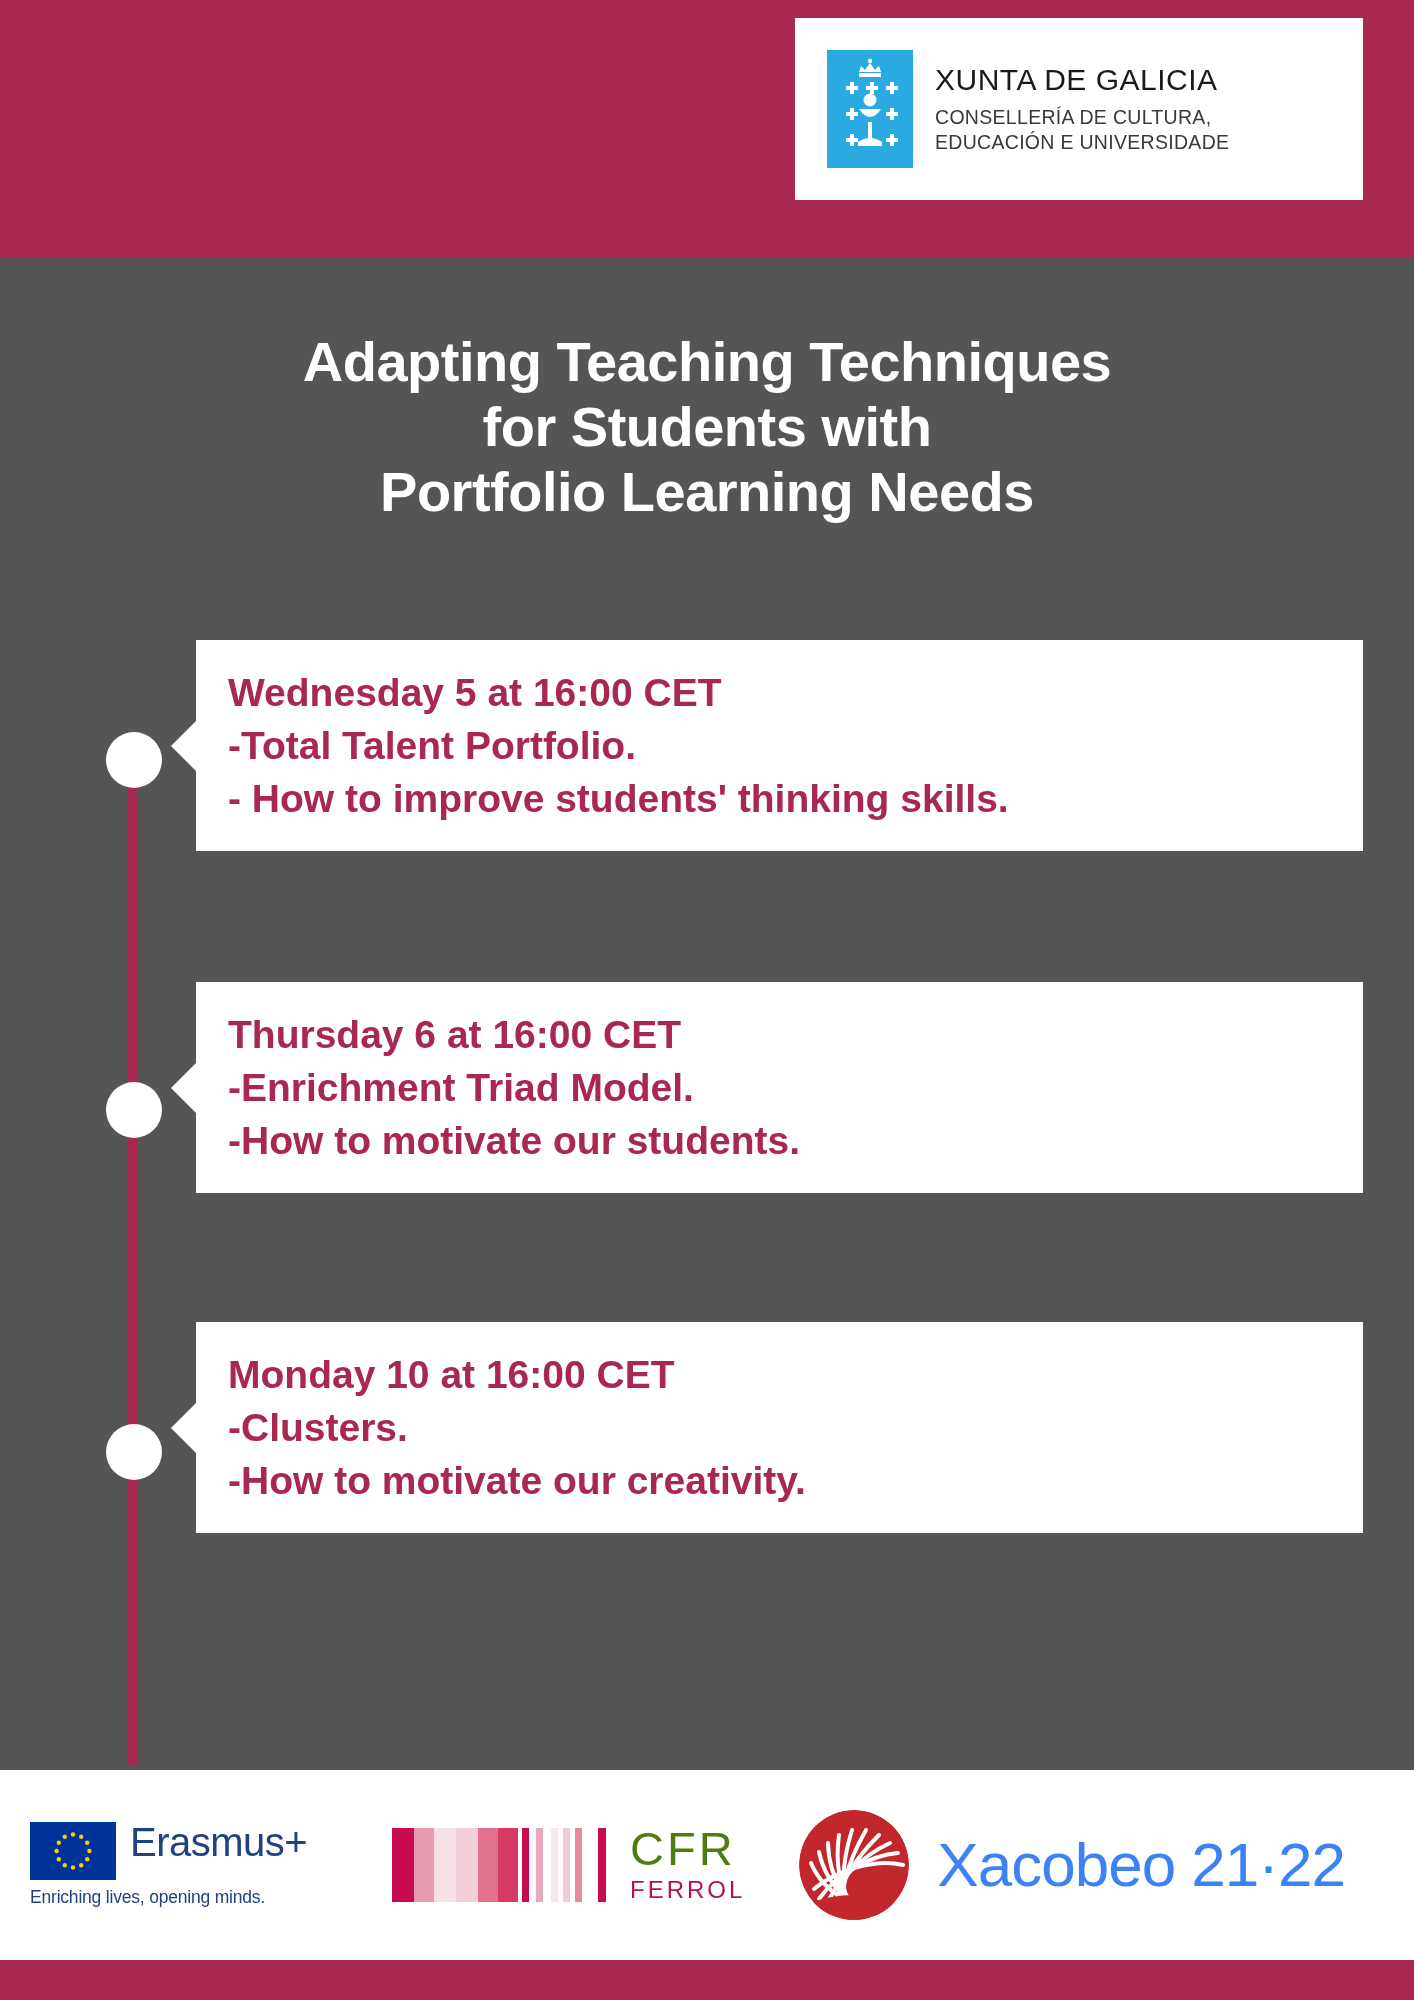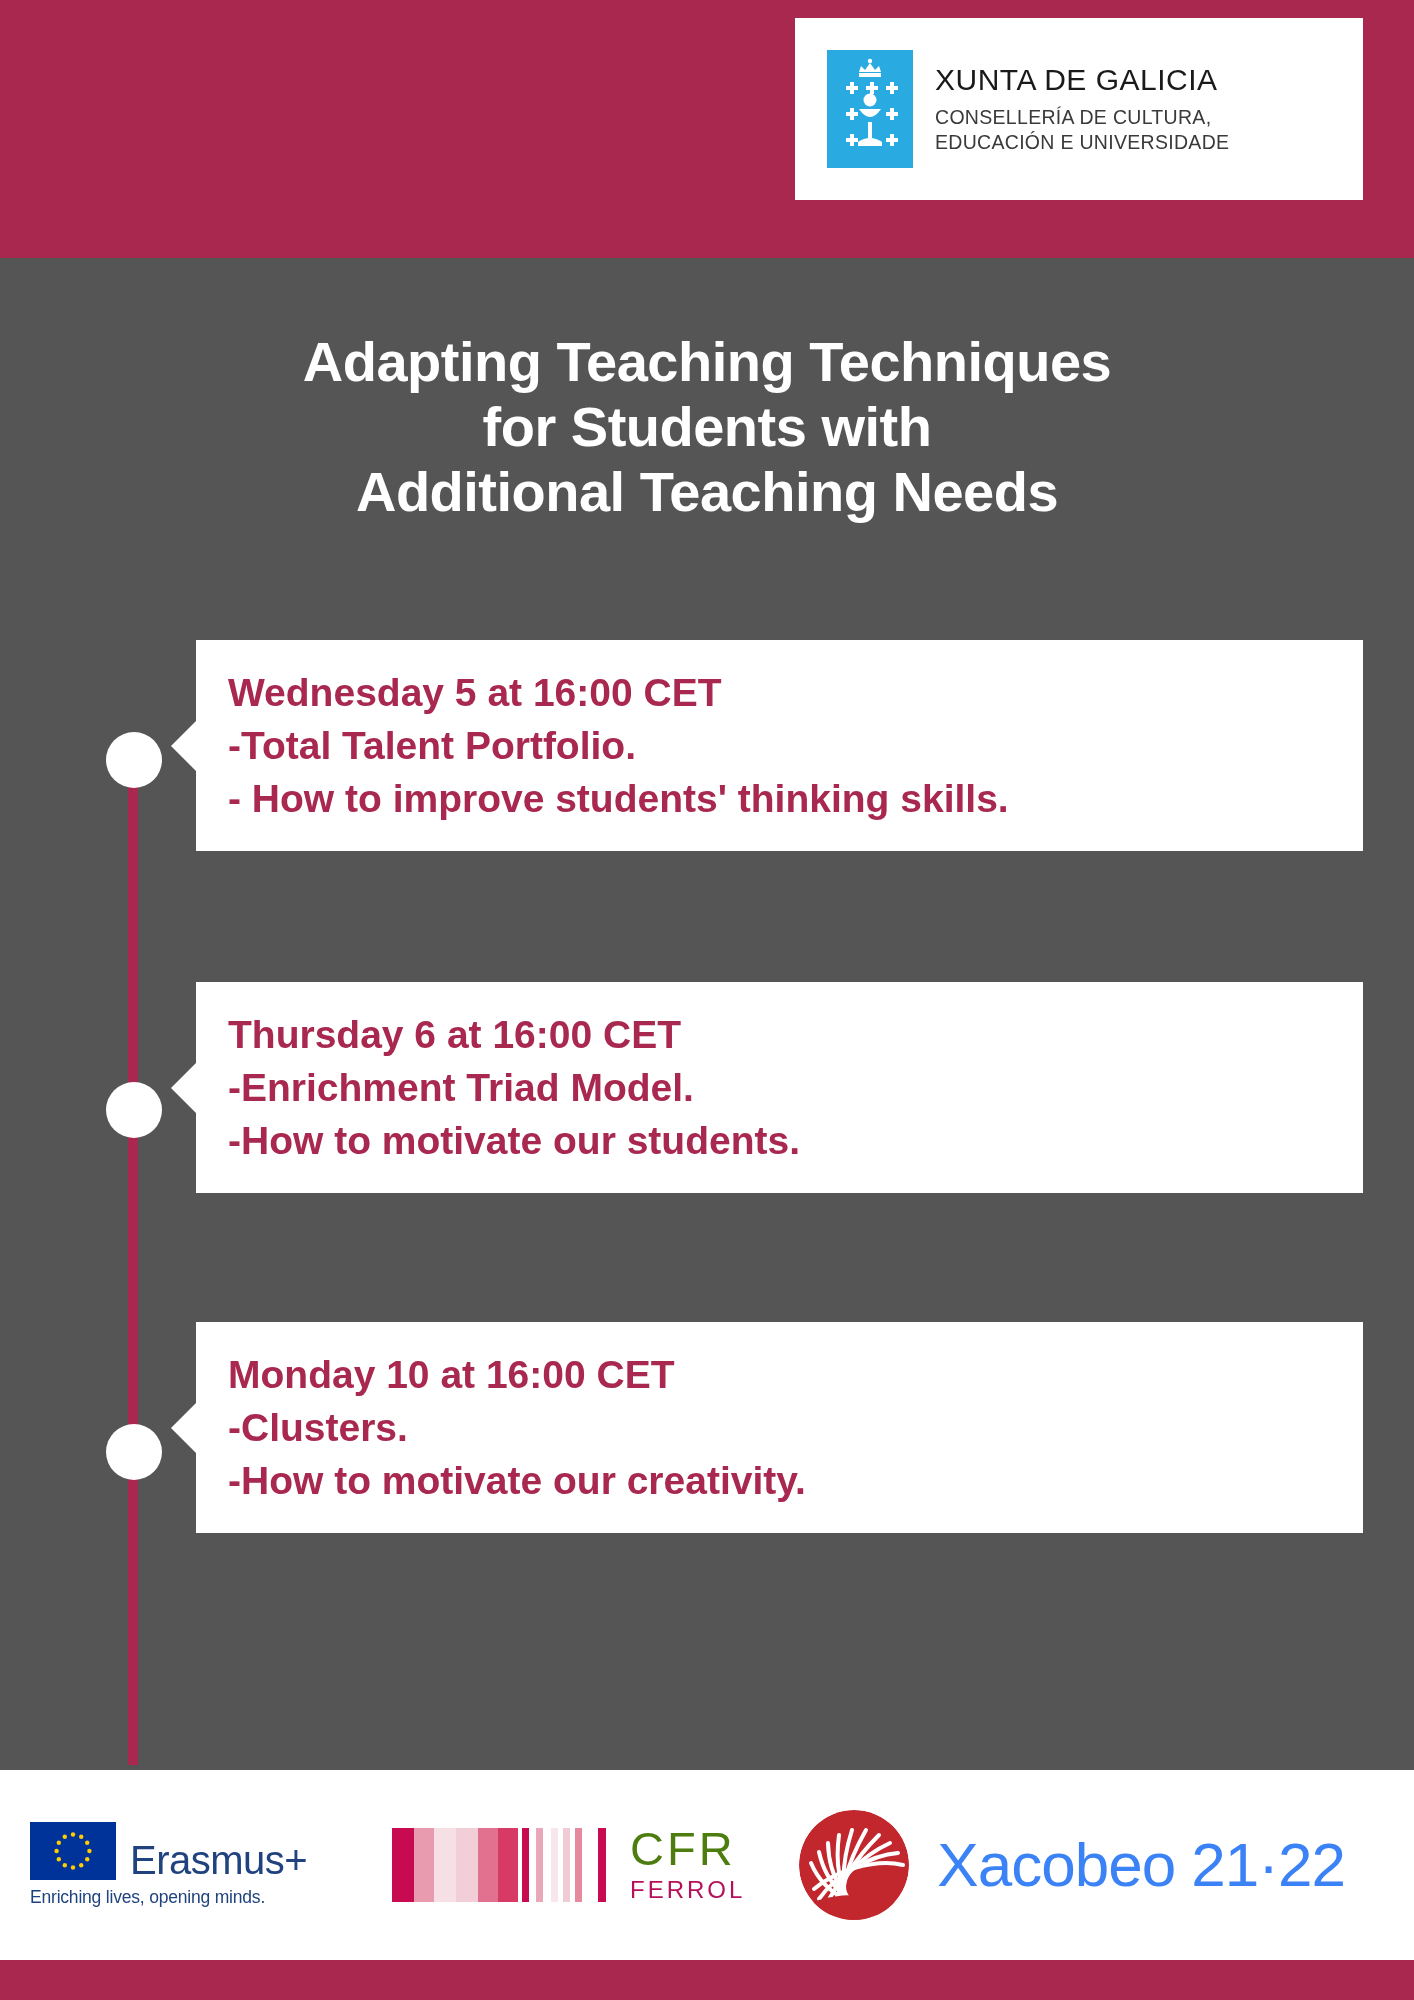--- a/index.html
+++ b/index.html
@@ -148,21 +148,21 @@
     background: #A8284F;
   }
 
   
   .erasmus {
     margin-left: 30px;
     display: flex;
     flex-direction: column;
     width: 290px;
   }
-  .erasmus-row { display: flex; align-items: flex-end; gap: 14px; }
+  .erasmus-row { display: flex; align-items: flex-start; gap: 14px; }
   .eu-flag {
     width: 86px; height: 58px;
     background: #003399;
     position: relative;
     flex: 0 0 auto;
   }
   .erasmus-word {
     font-size: 40px;
     color: #20437F;
     letter-spacing: -0.5px;
@@ -256,21 +256,21 @@
           <span>CONSELLERÍA DE CULTURA,</span><br>
           <span>EDUCACIÓN E UNIVERSIDADE</span>
         </div>
       </div>
     </div>
   </div>
 
   <div class="main-title">
     <span class="line">Adapting Teaching Techniques</span>
     <span class="line">for Students with</span>
-    <span class="line">Additional Teaching Needs</span>
+    <span class="line">Portfolio Learning Needs</span>
   </div>
 
   <div class="timeline-track"></div>
   <div class="node node-1"></div>
   <div class="node node-2"></div>
   <div class="node node-3"></div>
 
   <div class="card card-1">
     <div class="card-line heading">Wednesday 5 at 16:00 CET</div>
     <div class="card-line">-Total Talent Portfolio.</div>

